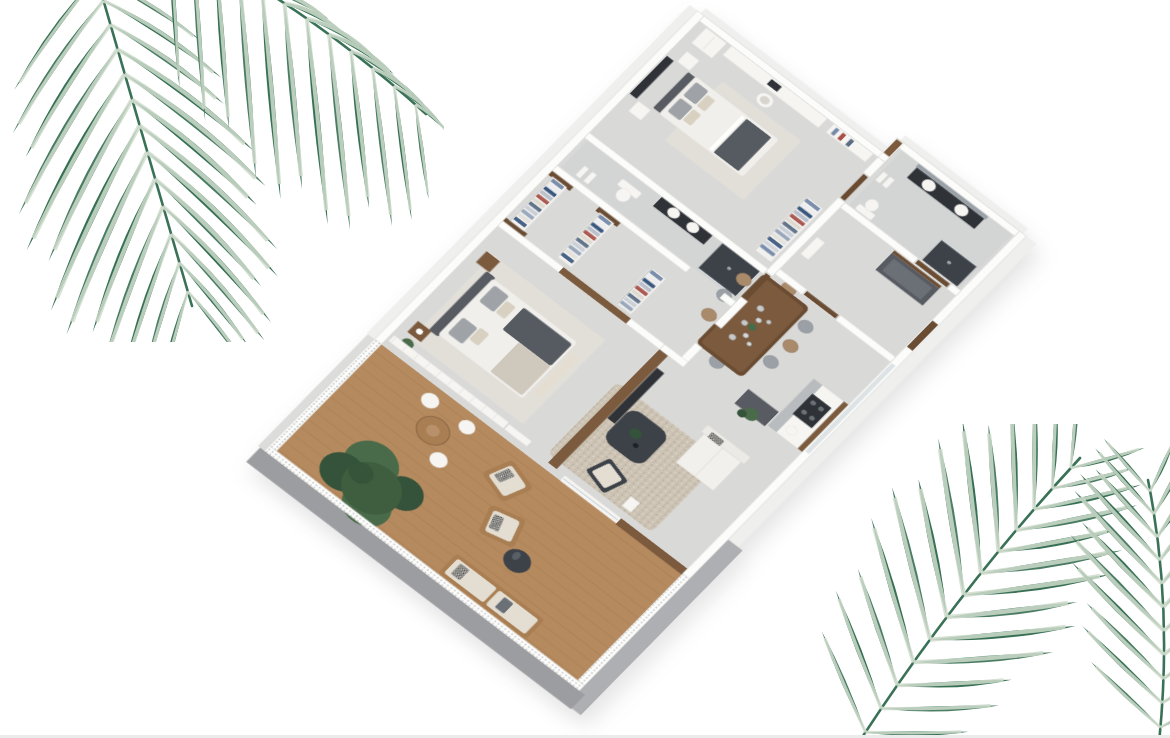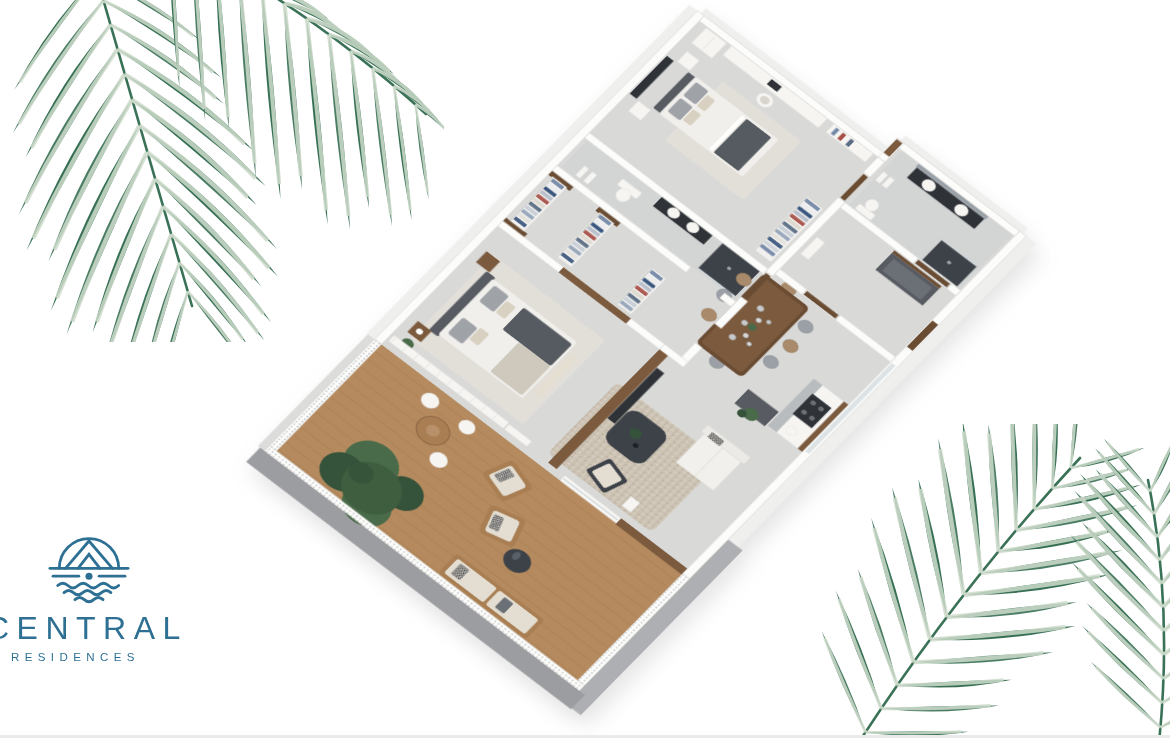--- a/index.html
+++ b/index.html
@@ -641,31 +641,15 @@
         <path d="M 332.0680529300567 90.11720226843101 Q 349.5914153089278 58.59285727189337 363.4079125691916 32.40602397671551" fill="none" stroke="#cfdccc" stroke-width="3.0849017710001427" opacity="0.85"></path>
         <path d="M 332.0680529300567 90.11720226843101 Q 305.6603219158468 54.06908004922478 273.2837454356024 24.504414908560975 Q 299.21215314734195 61.13136208230421 332.0680529300567 90.11720226843101 Z" fill="#2f6a4e" opacity="0.96"></path>
         <path d="M 332.0680529300567 90.11720226843101 Q 301.50021303294045 58.62539103830828 277.3986469602142 29.097310023751874" fill="none" stroke="#cfdccc" stroke-width="3.0849017710001427" opacity="0.85"></path>
         <path d="M 328.1814744801513 67.32703213610586 Q 345.2682575260158 43.7302715667794 351.8575405011526 16.311174315035625 Q 337.8666530178528 40.10398719109941 328.1814744801513 67.32703213610586 Z" fill="#2f6a4e" opacity="0.96"></path>
         <path d="M 328.1814744801513 67.32703213610586 Q 340.49302881107195 41.39073325988908 350.2002158796825 19.88228436251054" fill="none" stroke="#cfdccc" stroke-width="2.658770804781401" opacity="0.85"></path>
         <path d="M 328.1814744801513 67.32703213610586 Q 307.69087923930056 38.16815931144444 281.8137577436443 14.724019826429863 Q 302.07892217299457 44.20468360564701 328.1814744801513 67.32703213610586 Z" fill="#43785e" opacity="0.96"></path>
         <path d="M 328.1814744801513 67.32703213610586 Q 304.0702617771677 42.062691114155776 285.0594979151998 18.406230688107186" fill="none" stroke="#cfdccc" stroke-width="2.658770804781401" opacity="0.85"></path>
       </g>
     </svg>
 
-  <div class="logo">
-    <svg class="icon" width="86" height="69" viewBox="5 10 110 88" fill="none" stroke="var(--brand,#2e7093)" stroke-width="3.6" stroke-linecap="round">
-      <path d="M 22 50 A 38 38 0 0 1 98 50"></path>
-      <path d="M 30 50 L 60 15 L 90 50"></path>
-      <path d="M 46 50 L 60 32 L 74 50"></path>
-      <path d="M 10 50 H 110"></path>
-      <path d="M 14 60 H 47"></path>
-      <path d="M 73 60 H 106"></path>
-      <circle cx="60" cy="60" r="4.5" fill="var(--brand,#2e7093)" stroke="none"></circle>
-      <path d="M 20 72 q 6.5 -6 13 0 t 13 0 t 13 0 t 13 0 t 13 0 t 13 0"></path>
-      <path d="M 28 81 q 6 -5.5 12 0 t 12 0 t 12 0 t 12 0 t 12 0"></path>
-      <path d="M 42 90 q 6 -5.5 12 0 t 12 0 t 12 0"></path>
-    </svg>
-    <div class="brand">CENTRAL</div>
-    <div class="sub">RESIDENCES</div>
-  </div>
 
   <div class="bottom-line"></div>
 </div>
 
 </body></html>

